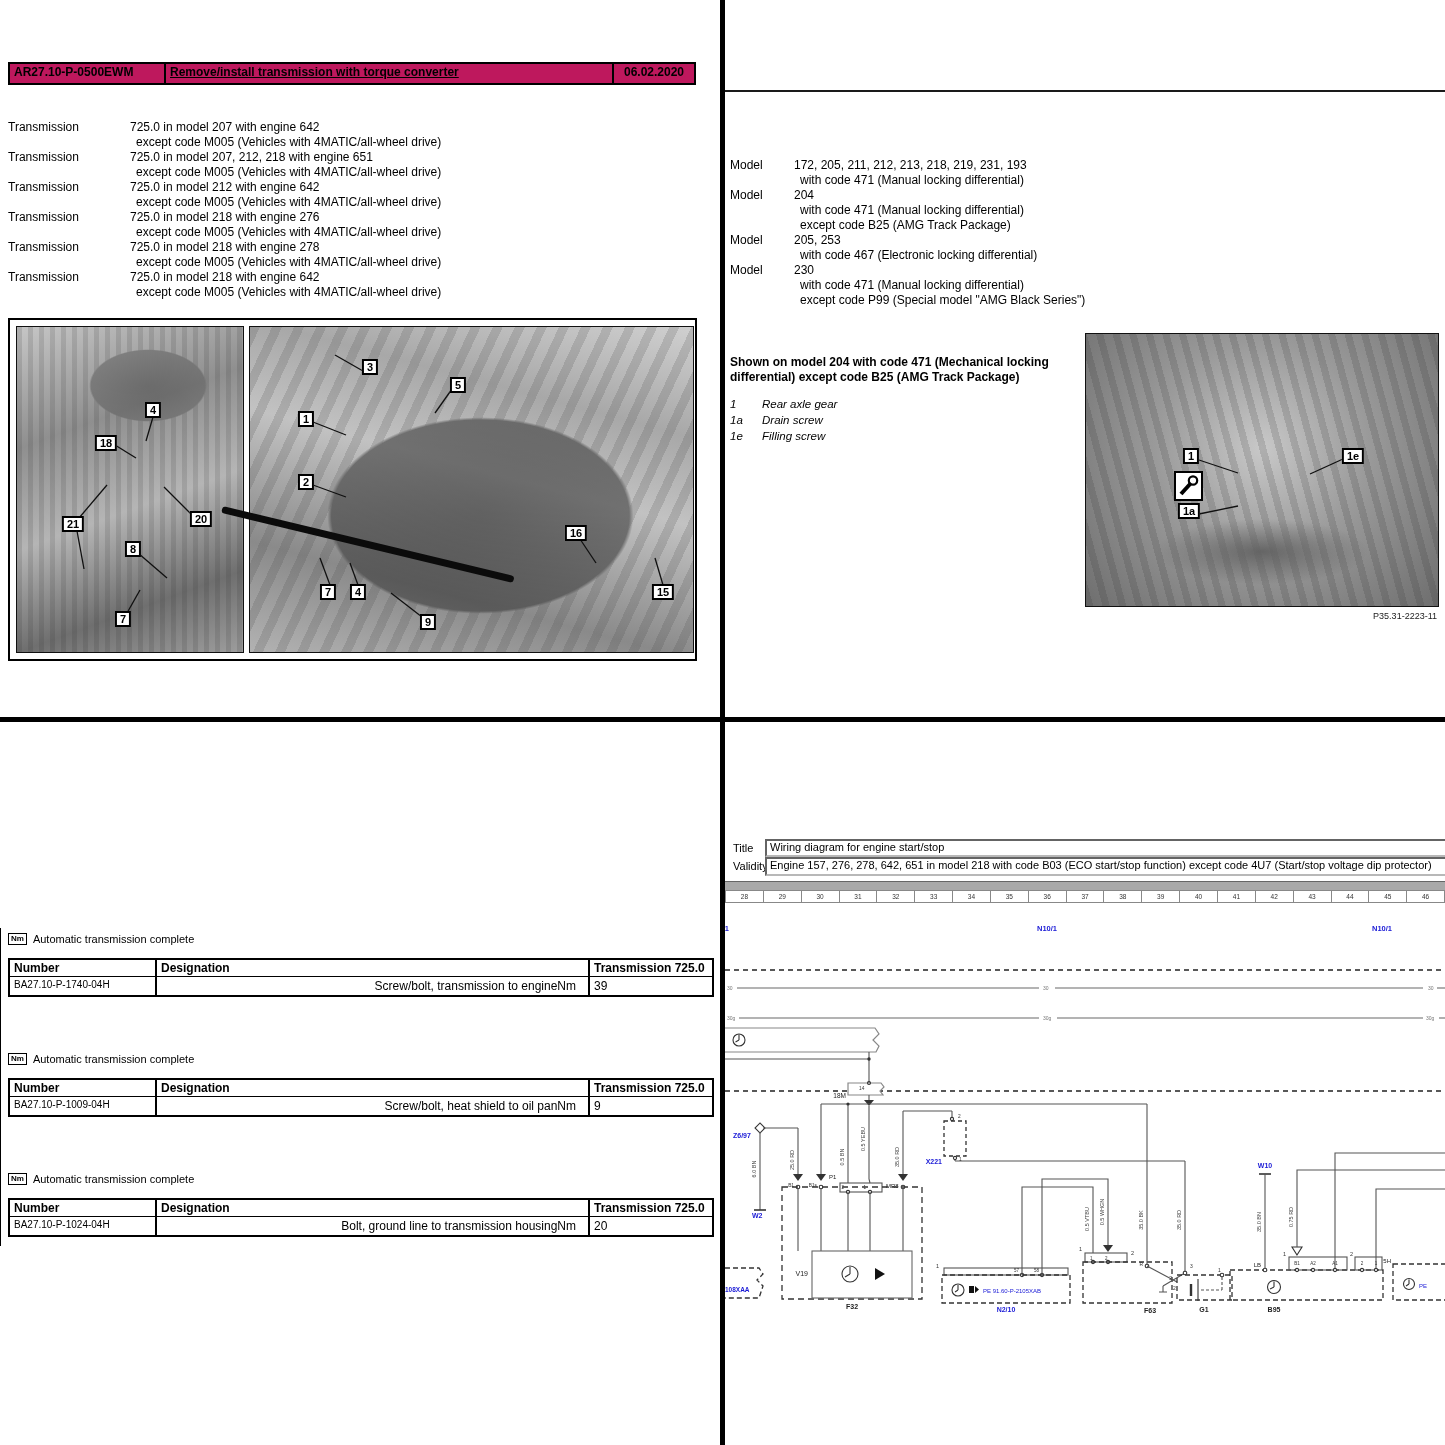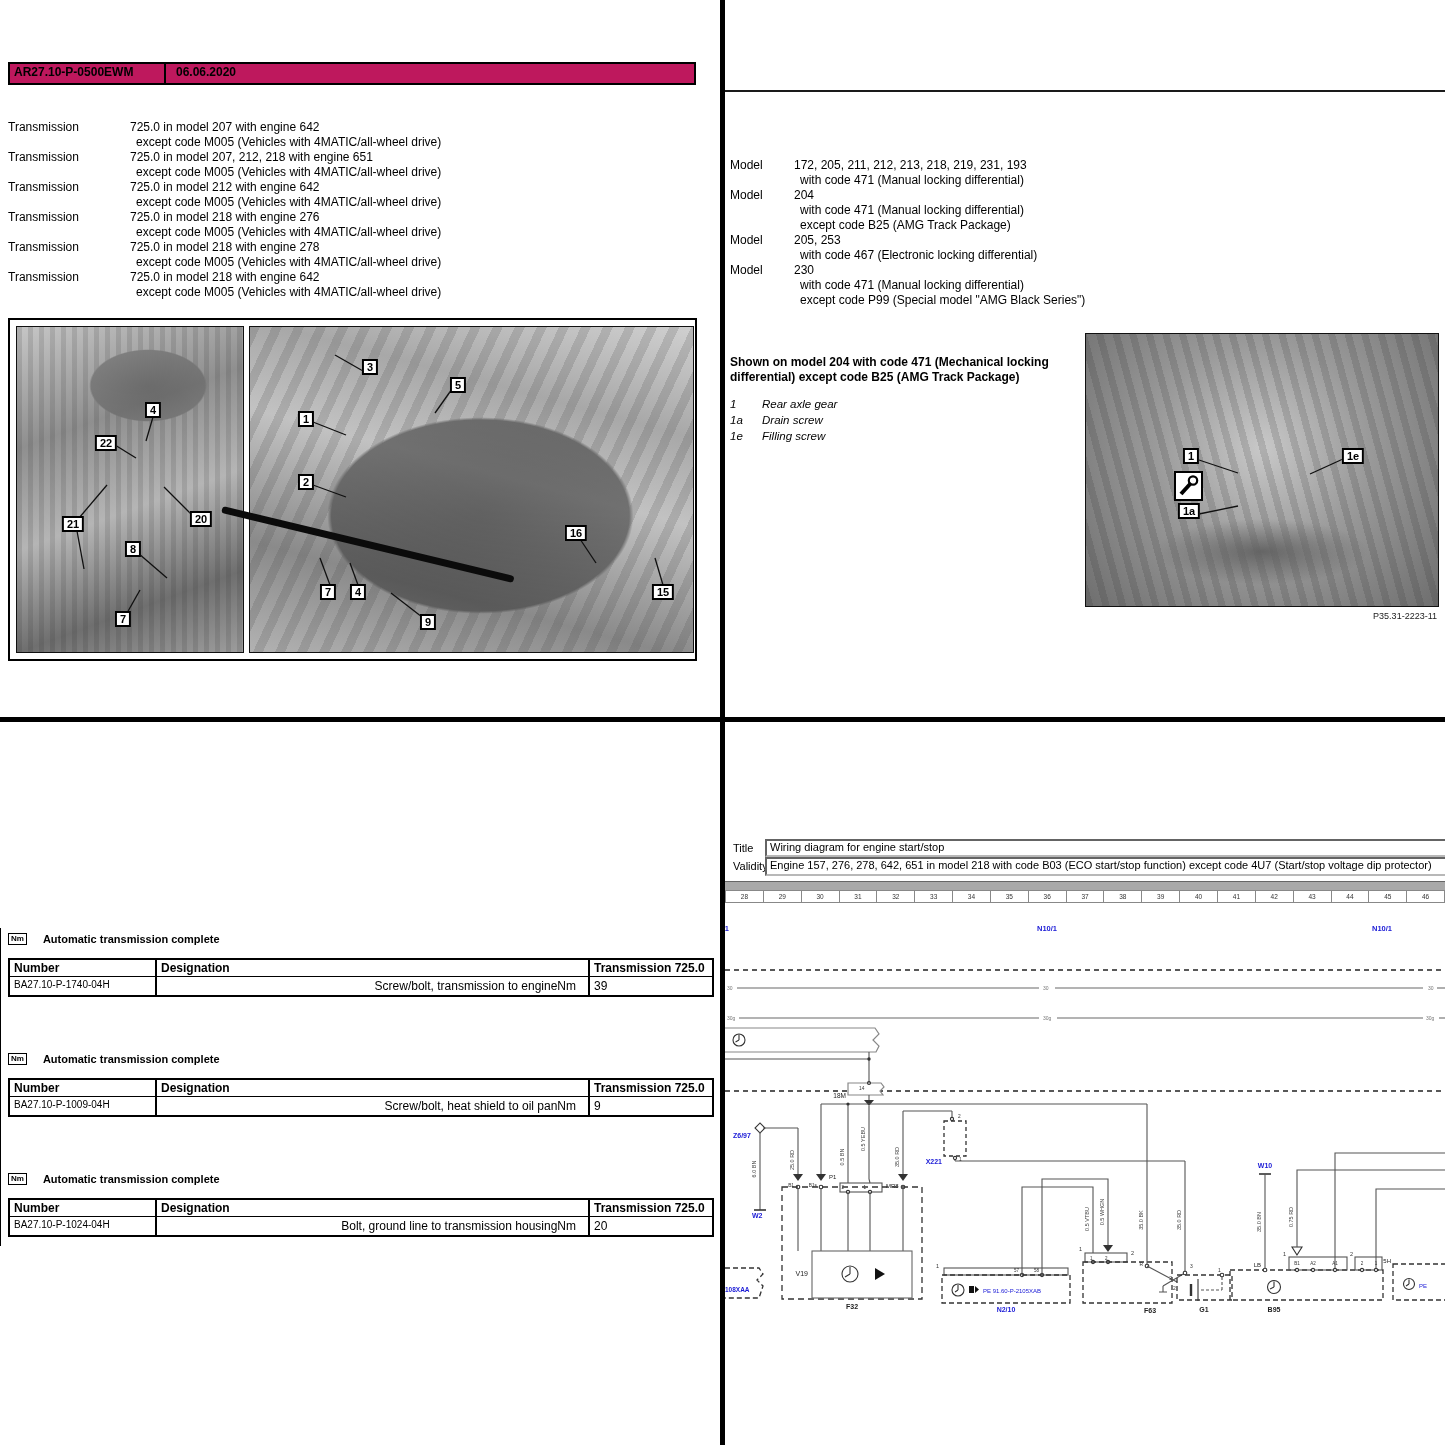--- a/index.html
+++ b/index.html
@@ -34,21 +34,21 @@
   .note{position:absolute;font-size:12px;font-weight:bold;line-height:15px}
   .legend{position:absolute;font-size:11.5px;font-style:italic;line-height:16px}
   .legend .row{display:flex}
   .legend .k{flex:0 0 32px}
   .fig-cap{position:absolute;font-size:9px;color:#222;text-align:right}
   .wrench-box{position:absolute;width:25px;height:26px;background:#fff;border:2px solid #000;z-index:4}
   
   .bl-sec{position:absolute;left:8px;width:706px}
   .nm-row{height:17px;display:flex;align-items:flex-end}
   .nm-box{display:inline-block;border:1px solid #000;font-size:8px;font-weight:bold;line-height:10px;padding:0 2px;background:#fff}
-  .nm-head{margin-left:16px;font-weight:bold;font-size:11px}
+  .nm-head{margin-left:6px;font-weight:normal;font-size:11px}
   .spec-table{margin-top:13px;border:2px solid #000;display:grid;grid-template-columns:147px 433px 1fr;font-size:12px;background:#fff}
   .spec-table .hc{font-weight:bold;padding:1px 4px;border-bottom:1px solid #000}
   .spec-table .dc{padding:2px 4px}
   .spec-table .b1{border-right:2px solid #000}
   .numcell{font-size:10px}
   .descell{display:flex;justify-content:flex-end}
   .descell .unit{margin-right:8px}
   
   .wd-label{position:absolute;font-size:11px;color:#000}
   .wd-input{position:absolute;border:2px inset #b8b8b8;background:#fff;font-size:11px;line-height:13px;
@@ -64,21 +64,22 @@
 </head>
 <body>
 
 <div id="page">
 
   <div class="vdiv"></div>
   <div class="hdiv"></div>
 
   <div class="doc-header" style="left:8px;top:62px;width:684px;height:19px">
     <div class="c" style="flex:0 0 146px">AR27.10-P-0500EWM</div>
-    <div class="c" style="flex:0 0 72px;text-align:center">06.06.2020</div>
+    <div class="c" style="flex:1 1 auto;text-decoration:underline">Remove/install transmission with torque converter</div>
+    <div class="c" style="flex:0 0 72px;text-align:center">06.02.2020</div>
   </div>
 
   <div class="spec-list" style="left:8px;top:120px;width:700px">
 
   <div class="spec-entry">
       <span class="lab">Transmission</span>
       <span class="lines">
         <span>725.0 in model 207 with engine 642</span>
         <span class="ind">except code M005 (Vehicles with 4MATIC/all-wheel drive)</span>
       </span>
@@ -132,21 +133,21 @@
             <path d="M62 191 L90 158"></path>
           <path d="M60 204 L67 242"></path>
             <path d="M176 189 L147 160"></path>
             <path d="M121 226 L150 251"></path>
           <path d="M110 286 L123 263"></path>
         </g>
       </svg>
       <div>
 
       <span class="co" style="left: 136px; top: 83px;">4</span>
-          <span class="co" style="left: 89px; top: 116px;">22</span>
+          <span class="co" style="left: 89px; top: 116px;">18</span>
           <span class="co" style="left: 56px; top: 197px;">21</span>
           <span class="co" style="left: 184px; top: 192px;">20</span>
           <span class="co" style="left: 116px; top: 222px;">8</span>
           <span class="co" style="left: 106px; top: 292px;">7</span>
         </div>
     </div>
 
     <div class="photo" style="left:239px;top:6px;width:443px;height:325px">
       <div class="photo-tex" style="background:linear-gradient(195deg,#d0d0d0 0%,#a8a8a8 25%,#c2c2c2 45%,#8a8a8a 75%,#b2b2b2 100%);"></div>
       <div class="photo-tex" style="background:radial-gradient(closest-side at 52% 58%,#2e2e2e,#3c3c3c 70%,transparent 72%),repeating-linear-gradient(115deg,rgba(70,70,70,.3) 0 9px,transparent 9px 20px);opacity:.6"></div>

